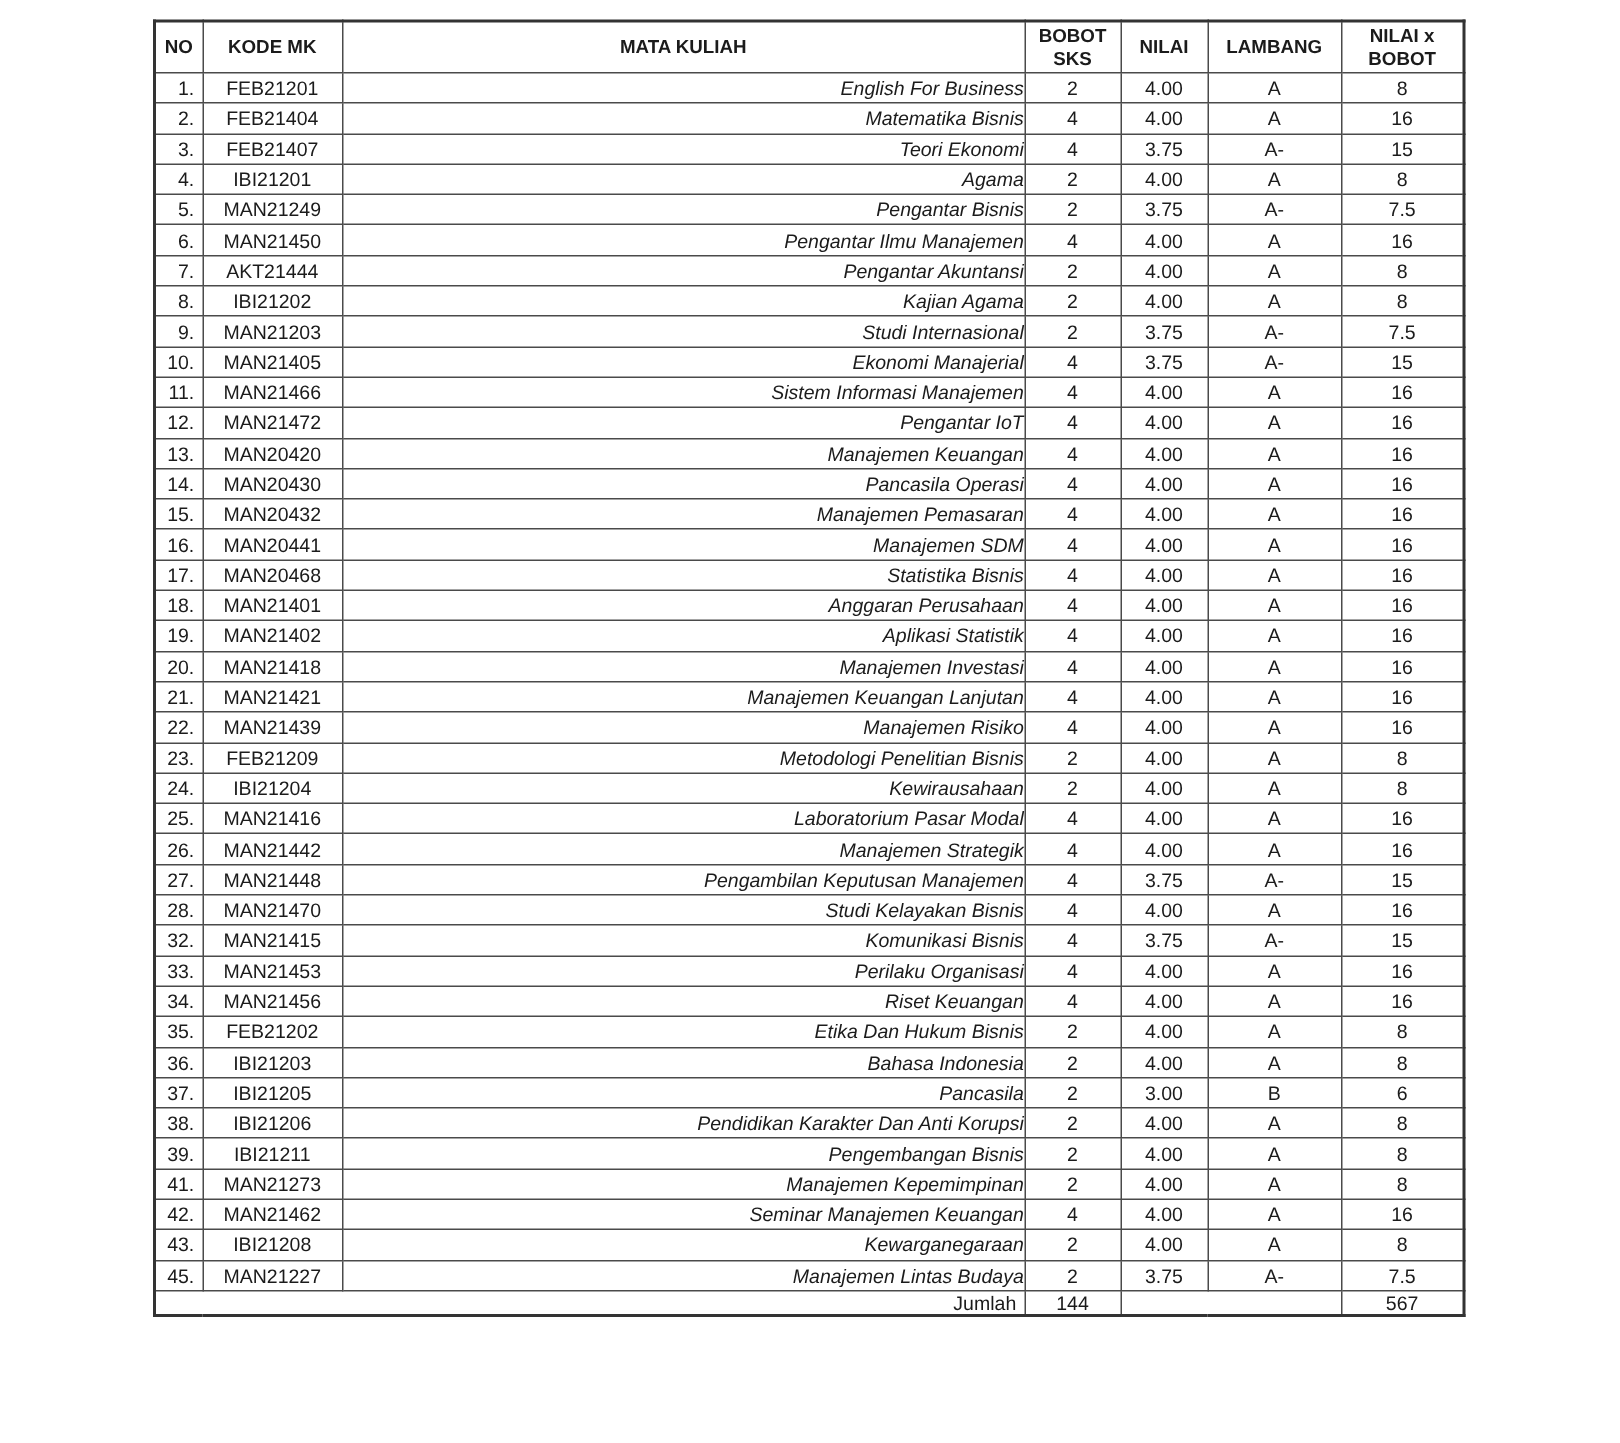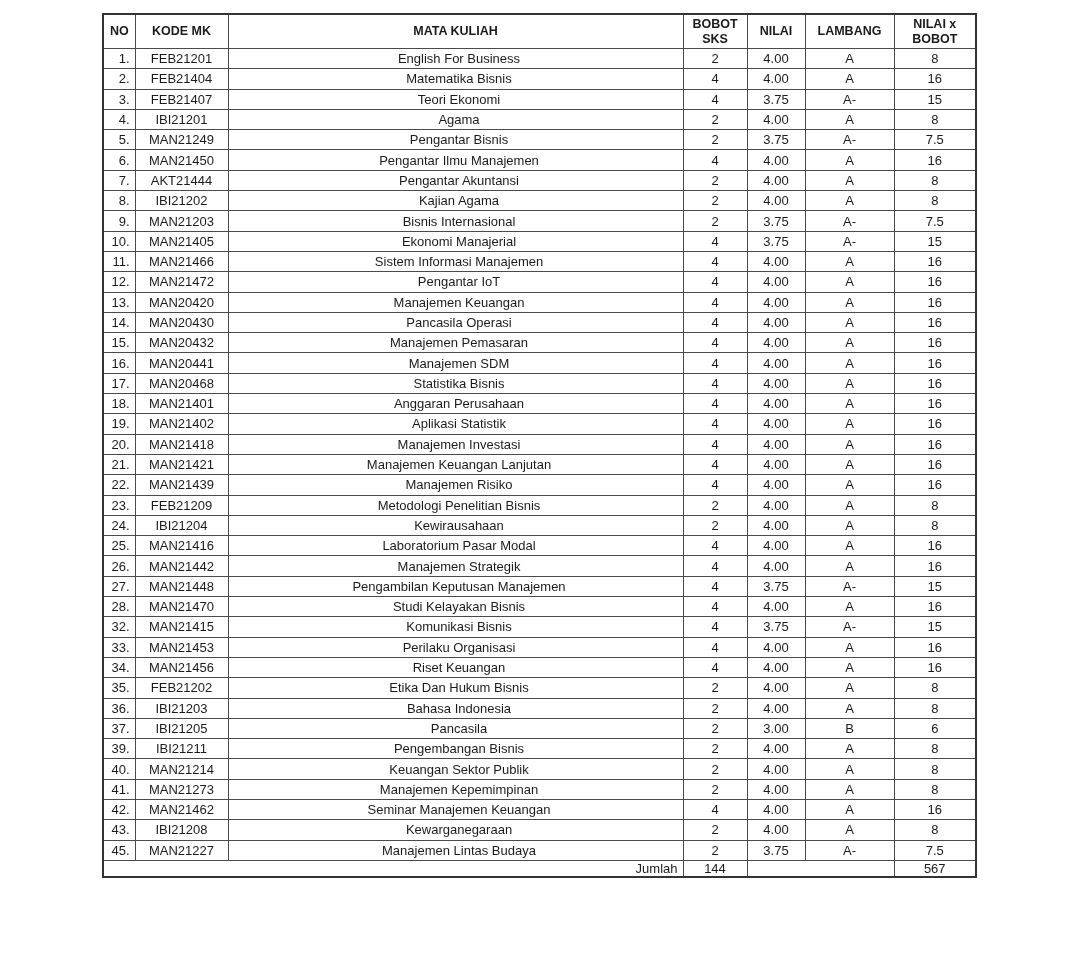--- a/index.html
+++ b/index.html
@@ -38,21 +38,21 @@
     text-align: center;
     height: 33px;
     white-space: pre-line;
     line-height: 1.15;
     font-size: 12.5px;
   }
   tbody td { height: 19.3px; }
   tfoot tr.sum-row td { height: 15px; }
   .al-no   { text-align: right;  padding-right: 5px; }
   .al-c    { text-align: center; }
-  .al-left { text-align: center;   padding-left: 7px; }
+  .al-left { text-align: right;   padding-left: 7px; font-style: italic; }
   .lbl-r   { text-align: right;  padding-right: 5px; }
 </style>
 </head>
 <body>
 
 <div class="sheet">
   <table>
     <colgroup>
       <col style="width:32px">
       <col style="width:93px">
@@ -144,21 +144,21 @@
           <td class="al-c">IBI21202</td>
           <td class="al-left">Kajian Agama</td>
           <td class="al-c">2</td>
           <td class="al-c">4.00</td>
           <td class="al-c">A</td>
           <td class="al-c">8</td>
         </tr>
         <tr>
           <td class="al-no">9.</td>
           <td class="al-c">MAN21203</td>
-          <td class="al-left">Bisnis Internasional</td>
+          <td class="al-left">Studi Internasional</td>
           <td class="al-c">2</td>
           <td class="al-c">3.75</td>
           <td class="al-c">A-</td>
           <td class="al-c">7.5</td>
         </tr>
         <tr>
           <td class="al-no">10.</td>
           <td class="al-c">MAN21405</td>
           <td class="al-left">Ekonomi Manajerial</td>
           <td class="al-c">4</td>
@@ -376,32 +376,32 @@
         <tr>
           <td class="al-no">37.</td>
           <td class="al-c">IBI21205</td>
           <td class="al-left">Pancasila</td>
           <td class="al-c">2</td>
           <td class="al-c">3.00</td>
           <td class="al-c">B</td>
           <td class="al-c">6</td>
         </tr>
         <tr>
+          <td class="al-no">38.</td>
+          <td class="al-c">IBI21206</td>
+          <td class="al-left">Pendidikan Karakter Dan Anti Korupsi</td>
+          <td class="al-c">2</td>
+          <td class="al-c">4.00</td>
+          <td class="al-c">A</td>
+          <td class="al-c">8</td>
+        </tr>
+        <tr>
           <td class="al-no">39.</td>
           <td class="al-c">IBI21211</td>
           <td class="al-left">Pengembangan Bisnis</td>
-          <td class="al-c">2</td>
-          <td class="al-c">4.00</td>
-          <td class="al-c">A</td>
-          <td class="al-c">8</td>
-        </tr>
-        <tr>
-          <td class="al-no">40.</td>
-          <td class="al-c">MAN21214</td>
-          <td class="al-left">Keuangan Sektor Publik</td>
           <td class="al-c">2</td>
           <td class="al-c">4.00</td>
           <td class="al-c">A</td>
           <td class="al-c">8</td>
         </tr>
         <tr>
           <td class="al-no">41.</td>
           <td class="al-c">MAN21273</td>
           <td class="al-left">Manajemen Kepemimpinan</td>
           <td class="al-c">2</td>

